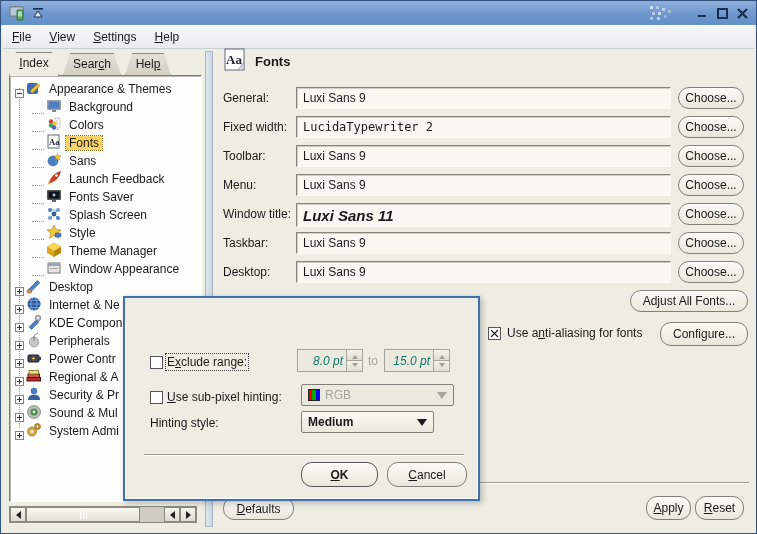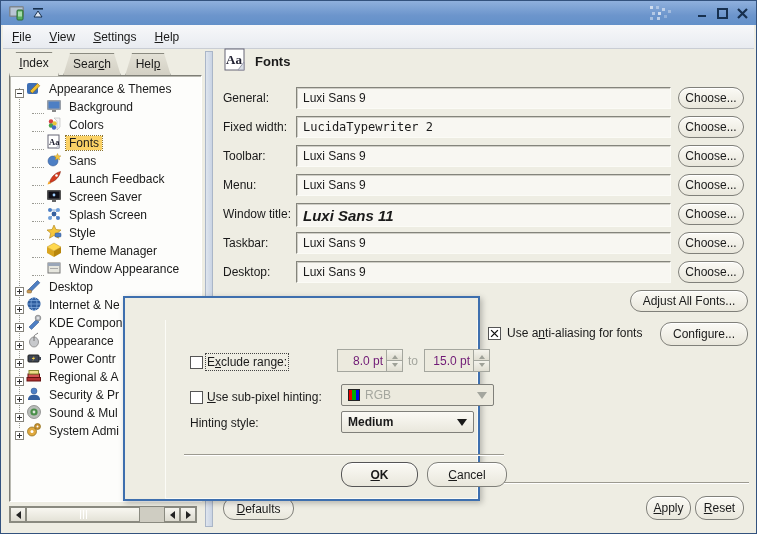--- a/index.html
+++ b/index.html
@@ -60,34 +60,34 @@
     white-space:nowrap; overflow:hidden; display:flex; align-items:center; }
   .lbl { position:absolute; white-space:nowrap; }
   .cb { position:absolute; width:13px; height:13px; background:#fff; border:1px solid #555; }
   .cb svg { position:absolute; inset:0; }
   .combo { position:absolute; height:22px; background:linear-gradient(#fbfaf5,#e9e7dc);
     border:1px solid #80807a; border-radius:2px; display:flex; align-items:center; padding:0 6px; gap:5px; }
   .combo .arrow { margin-left:auto; width:0; height:0; border:5px solid transparent; border-top:7px solid #1a1a1a; margin-top:6px; }
   .combo.disabled { color:#a4a69e; background:#eceade; }
   .combo.disabled .arrow { border-top-color:#a4a69e; }
   .spin { position:absolute; width:66px; height:23px; background:#eceade; border:1px solid #a4a69e;
-    display:flex; align-items:center; color:#701a75; }
+    display:flex; align-items:center; color:#0f766e;font-style:italic; }
   .spin .val { flex:1; text-align:right; padding-right:3px; }
   .spin .btns { width:16px; height:100%; border-left:1px solid #a4a69e; display:flex; flex-direction:column; }
   .spin .btns span { flex:1; display:flex; align-items:center; justify-content:center; background:linear-gradient(#f4f3ec,#e0ded2); }
   .spin .btns span + span { border-top:1px solid #a4a69e; }
   .tri-up { width:0; height:0; border:3px solid transparent; border-bottom:4px solid #9fa198; }
   .tri-down { width:0; height:0; border:3px solid transparent; border-top:4px solid #9fa198; }
   .sep { position:absolute; height:2px; border-top:1px solid #9c9a90; border-bottom:1px solid #fff; }
   
   .dialog { position:absolute; left:122px; top:295px; width:357px; height:205px; z-index:50;
     background:#eeede3; border:2px solid #3e6fae; box-shadow:2px 2px 6px rgba(0,0,0,.25); }
   .dialog .titlebar { position:absolute; left:0; right:0; top:0; height:22px; }
   .dialog .title { font-size:12px; max-width:268px; }
-  .dlg-body { position:absolute; inset:22px 0 0 0; border:1px solid #fbfbf6; border-top:none;margin-left:40px; }
+  .dlg-body { position:absolute; inset:22px 0 0 0; border:1px solid #fbfbf6; border-top:none; }
   .mono { font-family:"DejaVu Sans Mono","Liberation Mono",monospace; }
   .wtitle-font { font-weight:bold; font-style:italic; font-size:15px; }
   .focus-dotted { outline:1px dotted #444; outline-offset:1px; }
   .rgb-icon { width:12px; height:12px; border:1px solid #222; display:flex; flex:none; }
   .rgb-icon i { flex:1; }
   .header-title { position:absolute; left:254px; top:53px; font-weight:bold; font-size:13px; }
   .header-icon { position:absolute; left:222px; top:47px; width:25px; height:25px; }
 </style>
 </head>
 <body>
@@ -206,21 +206,21 @@
         <span class="tlabel">Launch Feedback</span>
       </div>
       <div class="tree-row">
         <span class="stub" style="margin-left: 22px;"></span>
         <span class="ticon"><svg width="16" height="16" viewBox="0 0 16 16">
             <rect x="1" y="2" width="14" height="10" rx="1" fill="#555"></rect>
             <rect x="2.5" y="3.5" width="11" height="7" fill="#101018"></rect>
             <circle cx="8" cy="7" r="1.4" fill="#9ecfff"></circle>
             <rect x="6" y="12" width="4" height="2" fill="#666"></rect>
           </svg></span>
-        <span class="tlabel">Screen Saver</span>
+        <span class="tlabel">Fonts Saver</span>
       </div>
       <div class="tree-row">
         <span class="stub" style="margin-left: 22px;"></span>
         <span class="ticon"><svg width="16" height="16" viewBox="0 0 16 16">
             <path d="M4 4 L12 4 L8 8 L4 12 M8 8 L12 12" stroke="#7fa8dc" stroke-width="1" fill="none"></path>
             <circle cx="4" cy="4" r="2" fill="#4d7fc4"></circle>
             <circle cx="12" cy="4" r="2" fill="#6f9fd8"></circle>
             <circle cx="8" cy="8" r="2.4" fill="#35609f"></circle>
             <circle cx="4" cy="12" r="2" fill="#6f9fd8"></circle>
             <circle cx="12" cy="12" r="2" fill="#4d7fc4"></circle>
@@ -295,21 +295,21 @@
         <span class="exp"><svg width="9" height="9" viewBox="0 0 9 9">
             <rect x="0.5" y="0.5" width="8" height="8" fill="#fff" stroke="#84827a"></rect>
             <line x1="2" y1="4.5" x2="7" y2="4.5" stroke="#333"></line>
             <line x1="4.5" y1="2" x2="4.5" y2="7" stroke="#333"></line>
           </svg></span>
         <span class="ticon"><svg width="16" height="16" viewBox="0 0 16 16">
             <ellipse cx="8" cy="10" rx="4.5" ry="5" fill="#c7c9cc" stroke="#777" stroke-width="0.7"></ellipse>
             <line x1="8" y1="5" x2="8" y2="9" stroke="#777"></line>
             <path d="M8 5 C8 2.5 10.5 2.5 12 1" stroke="#777" fill="none"></path>
           </svg></span>
-        <span class="tlabel">Appearance</span>
+        <span class="tlabel">Peripherals</span>
       </div>
       <div class="tree-row">
         <span class="exp"><svg width="9" height="9" viewBox="0 0 9 9">
             <rect x="0.5" y="0.5" width="8" height="8" fill="#fff" stroke="#84827a"></rect>
             <line x1="2" y1="4.5" x2="7" y2="4.5" stroke="#333"></line>
             <line x1="4.5" y1="2" x2="4.5" y2="7" stroke="#333"></line>
           </svg></span>
         <span class="ticon"><svg width="16" height="16" viewBox="0 0 16 16">
             <rect x="2" y="5" width="11" height="7" rx="1" fill="#3d4452" stroke="#222"></rect>
             <rect x="13" y="7" width="2" height="3" fill="#3d4452"></rect>

